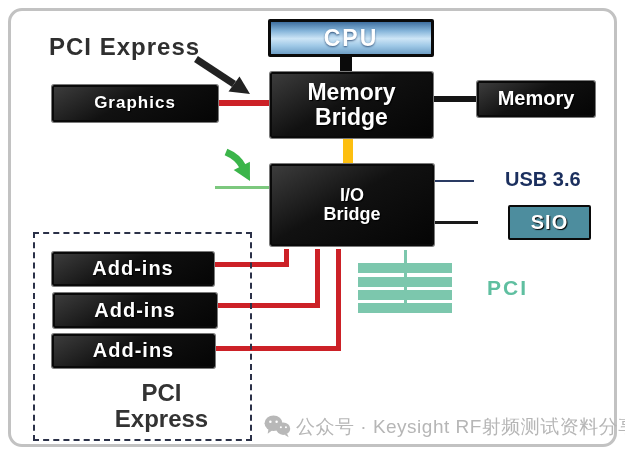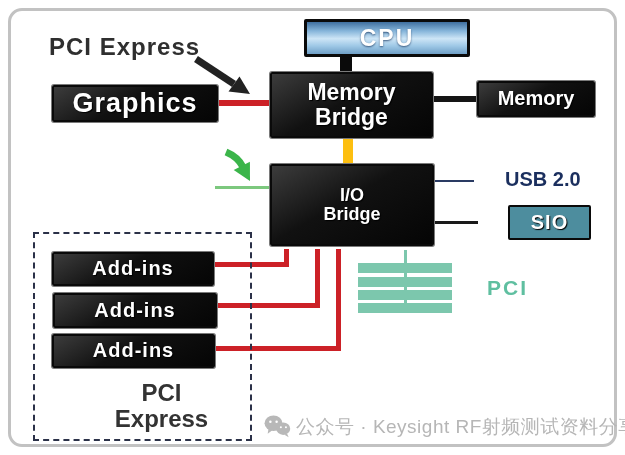--- a/index.html
+++ b/index.html
@@ -19,21 +19,20 @@
     box-shadow:0 0 0 1px #7a7a7a;text-shadow:1px 1px 1px #000;
     text-align:center;line-height:1.08;
   }
   .multiline{white-space:pre-line;}
   .lbl{position:absolute;font-weight:bold;margin-left:21px;}
   .line{position:absolute;}
   .cpu{
     background:linear-gradient(180deg,#3f6f9f 0%,#86b5da 28%,#cde5f6 52%,#9ec8e6 75%,#6f9fc6 100%);
     color:#fff;border:3px solid #0a0a0a;box-shadow:none;
     text-shadow:0 1px 2px rgba(30,60,100,.8);
-    margin-left:36px;
   }
   .hdd{
     background:radial-gradient(ellipse at 55% 45%, #c6edca 0%, #8bd494 45%, #43a854 100%);
     color:#111;border:3px solid #0f0f0f;box-shadow:none;text-shadow:none;
   }
   .sio{
     background:#4d8d9e;border:2px solid #0a0a0a;box-shadow:none;margin-left:30px;
   }
   .pcibar{position:absolute;left:358px;width:94px;height:10px;background:#7cc7ad;}
   .watermark{
@@ -73,33 +72,33 @@
   <div class="blackbox cpu" style="left:268px;top:19px;width:160px;height:32px;font-size:23px;letter-spacing:2px;">CPU</div>
 
   <div class="blackbox multiline" style="left:270px;top:72px;width:159px;height:62px;font-size:23px;">Memory
 Bridge</div>
 
   <div class="blackbox" style="left:477px;top:81px;width:114px;height:32px;font-size:20px;">Memory</div>
 
   <div class="blackbox multiline" style="left:270px;top:164px;width:160px;height:78px;font-size:18px;">I/O
 Bridge</div>
 
-  <div class="blackbox" style="left:52px;top:85px;width:162px;height:33px;font-size:27px;letter-spacing:1px;">Graphics</div>
+  <div class="blackbox" style="left:52px;top:85px;width:162px;height:33px;font-size:17px;letter-spacing:1px;">Graphics</div>
 
 
   <div class="blackbox sio" style="left:478px;top:205px;width:79px;height:31px;font-size:20px;letter-spacing:1px;">SIO</div>
 
   <div class="blackbox" style="left:52px;top:252px;width:158px;height:30px;font-size:20px;letter-spacing:1px;">Add-ins</div>
   <div class="blackbox" style="left:53px;top:293px;width:160px;height:31px;font-size:20px;letter-spacing:1px;">Add-ins</div>
   <div class="blackbox" style="left:52px;top:334px;width:159px;height:30px;font-size:20px;letter-spacing:1px;">Add-ins</div>
 
   <div class="lbl" style="left:28px;top:33px;font-size:24px;color:#2f2f2f;letter-spacing:1px;">PCI Express</div>
 
 
-  <div class="lbl" style="left:484px;top:168px;font-size:20px;color:#1b2f5e;">USB 2.0</div>
+  <div class="lbl" style="left:484px;top:168px;font-size:20px;color:#1b2f5e;">USB 3.6</div>
 
   <div class="lbl" style="left:466px;top:276px;font-size:21px;color:#5fbfa0;letter-spacing:2px;">PCI</div>
 
   <div class="lbl multiline" style="left:33px;top:380px;width:215px;text-align:center;font-size:24px;color:#333;line-height:1.1;">PCI
 Express</div>
 
   <svg class="abs" style="left:0;top:0;" width="625" height="455" viewBox="0 0 625 455">
     <g>
       <path d="M196 59 L234 84" stroke="#222" stroke-width="7" fill="none"></path>
       <polygon points="250,94 228.5,91.6 239.5,76.4" fill="#222"></polygon>

